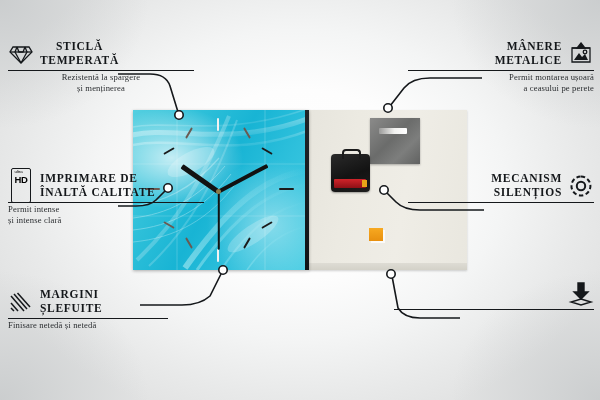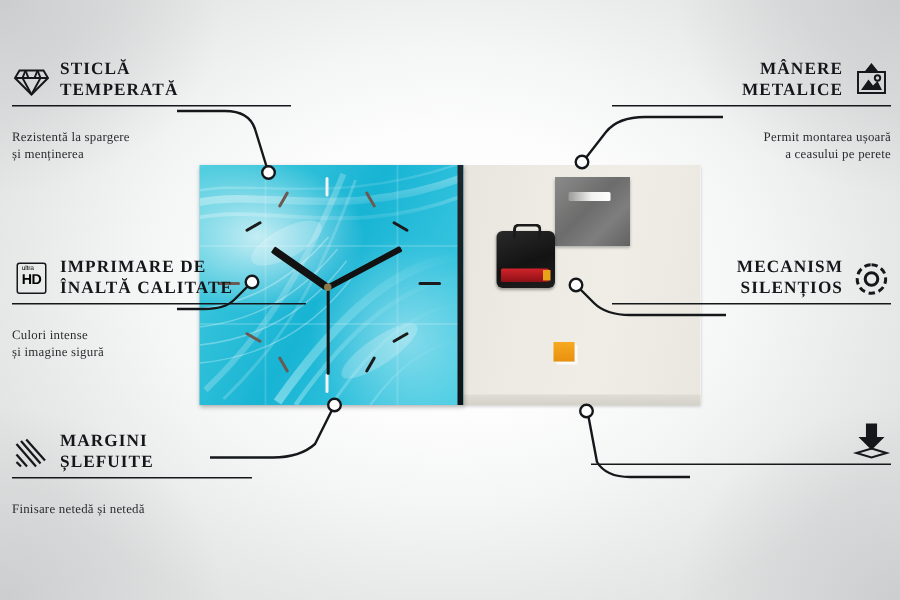--- a/index.html
+++ b/index.html
@@ -50,30 +50,30 @@
 
   
   .callout{position:absolute;width:186px;}
   .callout .head{display:flex;align-items:center;gap:6px;}
   .callout .title{
     font-weight:700;letter-spacing:.7px;font-size:11.5px;color:#14171a;
     line-height:13.5px;text-transform:uppercase;
   }
   .callout .rule{height:1.4px;background:#15181b;margin-top:3px;}
   .callout .sub{
-    font-size:8.6px;line-height:10.2px;color:#2a2d30;margin-top:15px;letter-spacing:.15px;
+    font-size:8.6px;line-height:10.2px;color:#2a2d30;margin-top:1px;letter-spacing:.15px;
   }
   .left{left:8px;text-align:left;}
   .left .head{justify-content:flex-start;}
   .right{right:6px;text-align:right;}
   .right .head{justify-content:flex-end;}
   .ico{width:26px;height:24px;flex:0 0 26px;display:flex;align-items:center;justify-content:center;}
   .ico svg{display:block;}
   .hdtxt{
-    border:1.6px solid #15181b;border-radius:2px;padding:1px 2px 4px;
+    border:1.6px solid #15181b;border-radius:2px;padding:1px 2px 17px;
     font-family:"Liberation Sans",sans-serif;line-height:1;text-align:left;
   }
   .hdtxt b{display:block;font-size:9.5px;letter-spacing:-.3px;}
   .hdtxt i{display:block;font-size:4.4px;font-style:normal;letter-spacing:-.1px;margin-bottom:.5px;}
   #wires{position:absolute;inset:0;pointer-events:none;}
 </style>
 </head>
 <body>
 
 <div id="stage">
@@ -186,21 +186,21 @@
     <g fill="#ffffff" stroke="#15181b" stroke-width="1.6">
       <circle cx="179" cy="115" r="4.2"></circle>
       <circle cx="168" cy="188" r="4.2"></circle>
       <circle cx="223" cy="270" r="4.2"></circle>
       <circle cx="388" cy="108" r="4.2"></circle>
       <circle cx="384" cy="190" r="4.2"></circle>
       <circle cx="391" cy="274" r="4.2"></circle>
     </g>
   </svg>
 
-  <div class="callout left" style="top:40px;">
+  <div class="callout left" style="top:40px;text-align:center;">
     <div class="head">
       <span class="ico">
         <svg width="24" height="20" viewBox="0 0 24 20">
           <g fill="none" stroke="#15181b" stroke-width="1.3">
             <path d="M4 3 H20 L23 8 L12 19 L1 8 Z"></path>
             <path d="M1 8 H23"></path>
               <path d="M8 3 L6 8 L12 19"></path>
               <path d="M16 3 L18 8 L12 19"></path>
             <path d="M8 3 L10 8 H14 L16 3"></path>
           </g>
@@ -226,22 +226,22 @@
           <b>HD</b>
         </span>
       </span>
       <span class="title">
         <span>IMPRIMARE DE</span><br>
         <span>ÎNALTĂ CALITATE</span>
       </span>
     </div>
     <div class="rule"></div>
     <div class="sub">
-      <span>Culori intense</span><br>
-      <span>și imagine sigură</span>
+      <span>Permit intense</span><br>
+      <span>și intense clară</span>
     </div>
   </div>
 
   <div class="callout left" style="top:288px;width:160px;">
     <div class="head">
       <span class="ico">
         <svg width="22" height="20" viewBox="0 0 22 20">
           <g stroke="#15181b" stroke-width="1.5" fill="none">
             <path d="M1 4 L14 19"></path>
               <path d="M4 2 L17 17"></path>

